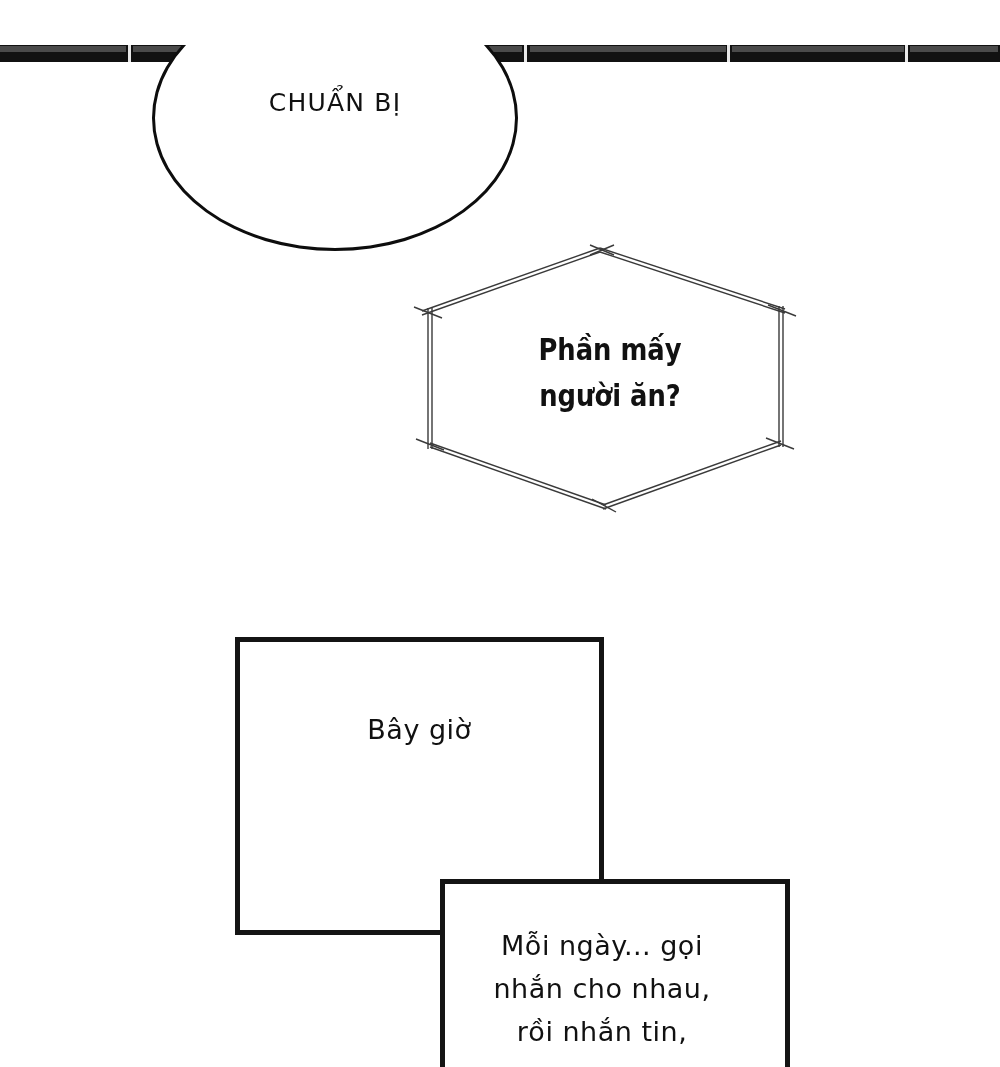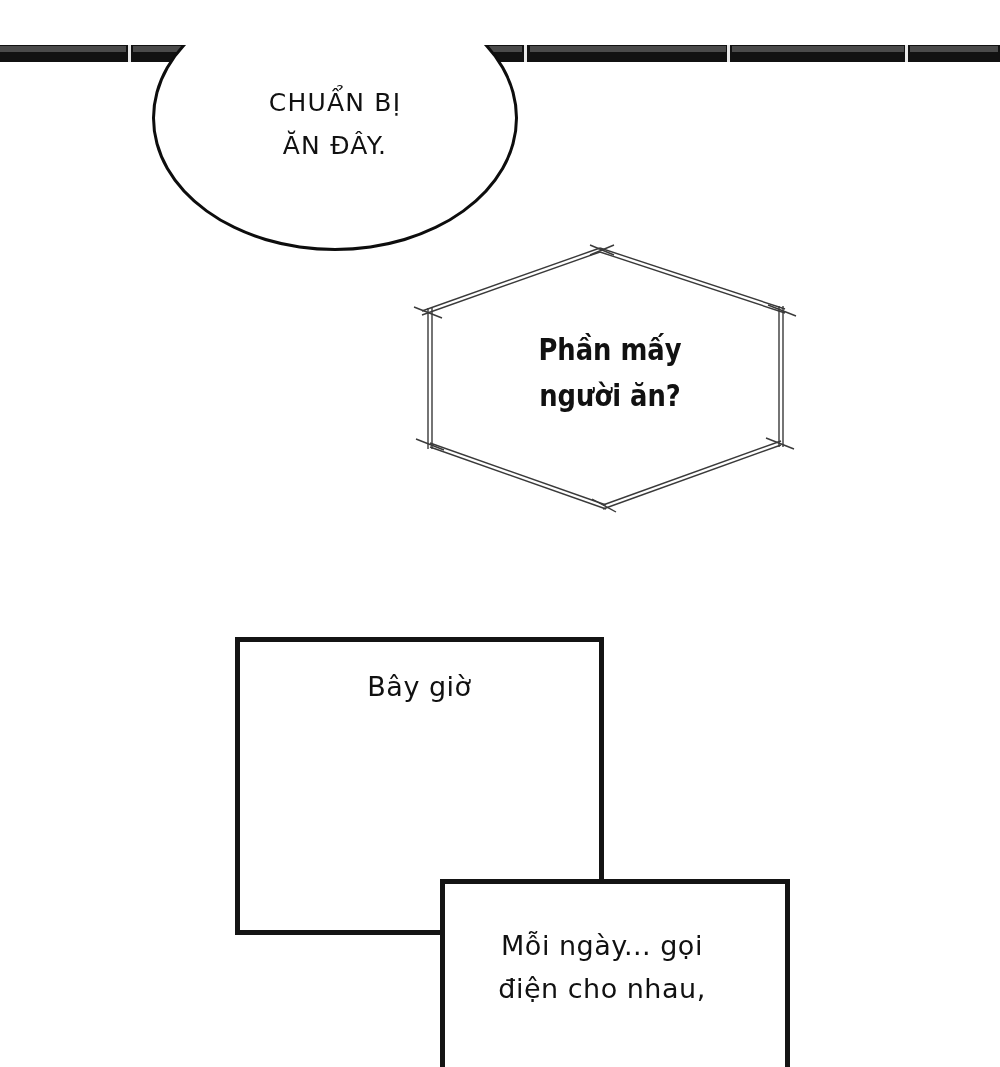--- a/index.html
+++ b/index.html
@@ -120,21 +120,21 @@
     position: absolute;
     left: 445px;
     top: 839px;
     width: 155px;
     height: 48px;
     background: #ffffff;
   }
   .box-upper-text {
     position: absolute;
     left: 235px;
-    top: 620px;
+    top: 663px;
     width: 369px;
     text-align: center;
     font-family: "DejaVu Sans", sans-serif;
     font-size: 27px;
     line-height: 43px;
     letter-spacing: 0.5px;
     color: #111111;
   }
   .box-lower-text {
     position: absolute;
@@ -166,21 +166,20 @@
     <div class="art-divider" style="left:271px;"></div>
     <div class="art-divider" style="left:524px;"></div>
     <div class="art-divider" style="left:727px;"></div>
     <div class="art-divider" style="left:905px;"></div>
   </div>
 
   <div class="balloon-oval"></div>
 
   <div class="oval-text">
     <span class="line">CHUẨN BỊ</span>
-    <span class="line">ĂN ĐÂY.</span>
   </div>
 
   <div class="balloon-hex">
     <svg width="410" height="290" viewBox="0 0 410 290">
       <g fill="none" stroke="#3a3a3a" stroke-width="1.4">
 
         <path d="M 200,13 L 385,74"></path>
         <path d="M 200,17 L 385,78"></path>
         <path d="M 200,13 L 22,76"></path>
         <path d="M 200,17 L 22,80"></path>
@@ -213,16 +212,17 @@
   <div class="box-lower"></div>
 
   <div class="seam-a"></div>
 
   <div class="box-upper-text">
     <span class="line">Bây giờ</span>
   </div>
 
   <div class="box-lower-text">
     <span class="line">Mỗi ngày... gọi</span>
-    <span class="line">điện cho nhau,</span>
+    <span class="line">nhắn cho nhau,</span>
+    <span class="line">rồi nhắn tin,</span>
   </div>
 
 </div>
 
 </body></html>

